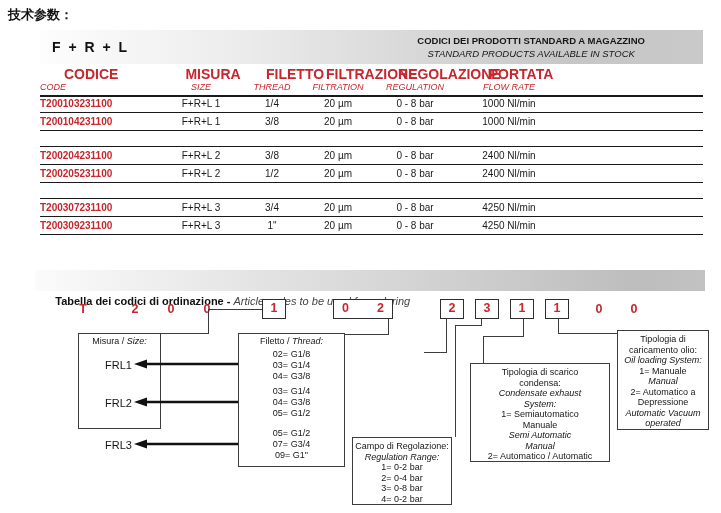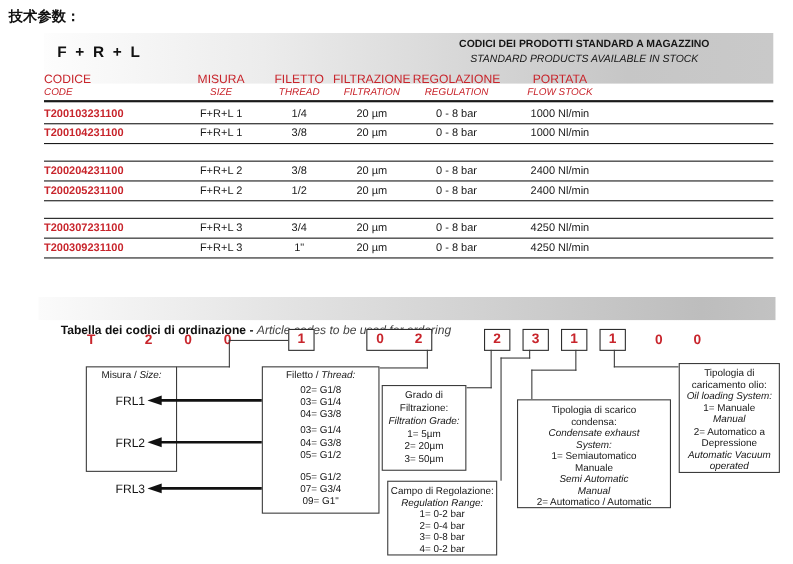--- a/index.html
+++ b/index.html
@@ -6,33 +6,33 @@
   #stage{position:relative;width:721px;height:513px;background:#fff;overflow:hidden;
          font-family:"Liberation Sans",sans-serif;color:#1a1a1a;}
   .red{color:#c8252c;}
   .it{font-style:italic;}
   .pre{white-space:pre-wrap;}
 
   
   .page-heading{position:absolute;left:8px;top:6px;font-size:13px;font-weight:bold;color:#111;}
 
   
-  .band-top{position:absolute;left:40px;top:30px;width:663px;height:46px;
+  .band-top{position:absolute;left:40px;top:30px;width:663px;height:34px;
     background:linear-gradient(to right,#fdfdfd 0%,#ececec 30%,#c6c6c6 80%,#c9c9c9 100%);}
   .frl-title{position:absolute;left:12px;top:9px;font-size:14px;font-weight:bold;letter-spacing:2px;color:#111;}
   .band-top-right{position:absolute;right:58px;top:4px;text-align:center;font-size:9.5px;line-height:13px;color:#161616;}
   .band-top-right .l1{font-weight:bold;}
 
   
   .col-headers{position:absolute;left:40px;top:66px;width:663px;display:grid;
     grid-template-columns:120px 82px 60px 72px 82px 106px 1fr;
     border-bottom:2px solid #1a1a1a;padding-bottom:3px;}
   .col-head{text-align:center;}
   .col-head:first-child{text-align:left;}
-  .ch-it{font-size:11px;font-weight:normal;}
+  .ch-it{font-size:14px;font-weight:bold;margin-left:24px;}
   .ch-en{font-size:9px;font-style:italic;}
 
   
   .tgroups{position:absolute;left:40px;top:95px;width:663px;}
   .tgroup{border-top:1.5px solid #1a1a1a;border-bottom:1.5px solid #1a1a1a;margin-bottom:15px;}
   .tgroup:first-child{border-top:none;}
   .trow{display:grid;grid-template-columns:120px 82px 60px 72px 82px 106px 1fr;height:17px;align-items:center;font-size:10px;}
   .trow + .trow{border-top:1px solid #1a1a1a;}
   .tcell{text-align:center;}
   .tcell.c0{text-align:left;color:#c8252c;font-weight:bold;}
@@ -97,21 +97,21 @@
     <div class="col-head">
       <div class="ch-it red">FILTRAZIONE</div>
       <div class="ch-en red">FILTRATION</div>
     </div>
     <div class="col-head">
       <div class="ch-it red">REGOLAZIONE</div>
       <div class="ch-en red">REGULATION</div>
     </div>
     <div class="col-head">
       <div class="ch-it red">PORTATA</div>
-      <div class="ch-en red">FLOW STOCK</div>
+      <div class="ch-en red">FLOW RATE</div>
     </div>
     <div></div>
   </div>
 
   <div class="tgroups">
       <div class="tgroup">
         <div class="trow">
           <div class="tcell c0">T200103231100</div>
           <div class="tcell c1">F+R+L 1</div>
           <div class="tcell c2">1/4</div>
@@ -239,28 +239,20 @@
           <div>05= G1/2</div>
         </div>
       <div>
           <div>05= G1/2</div>
           <div>07= G3/4</div>
           <div>09= G1"</div>
         </div>
     </div>
   </div>
 
-  <div class="obox lines-pad" style="left:347px;top:350px;width:77px;height:78px;line-height:11.5px">
-      <div>Grado di</div>
-      <div>Filtrazione:</div>
-      <div class="it">Filtration Grade:</div>
-      <div>1= 5µm</div>
-      <div>2= 20µm</div>
-      <div>3= 50µm</div>
-    </div>
 
   <div class="obox lines-pad" style="left:352px;top:437px;width:100px;height:68px">
       <div>Campo di Regolazione:</div>
       <div class="it">Regulation Range:</div>
       <div>1= 0-2 bar</div>
       <div>2= 0-4 bar</div>
       <div>3= 0-8 bar</div>
       <div>4= 0-2 bar</div>
     </div>
 

